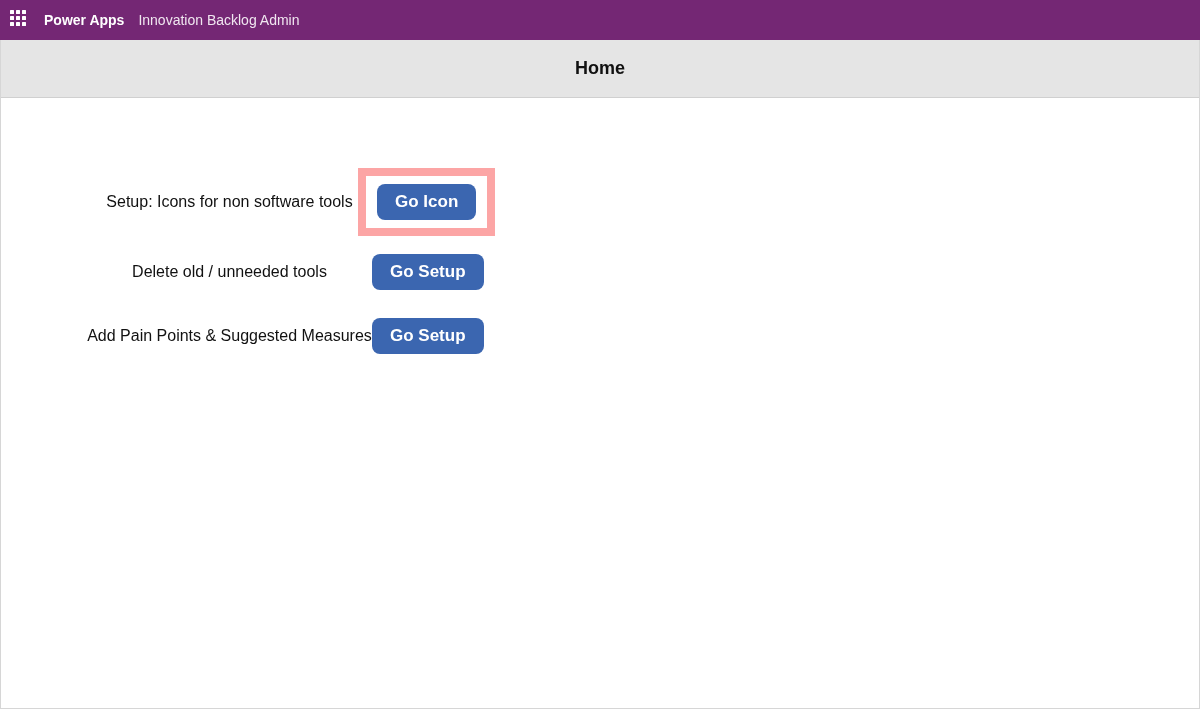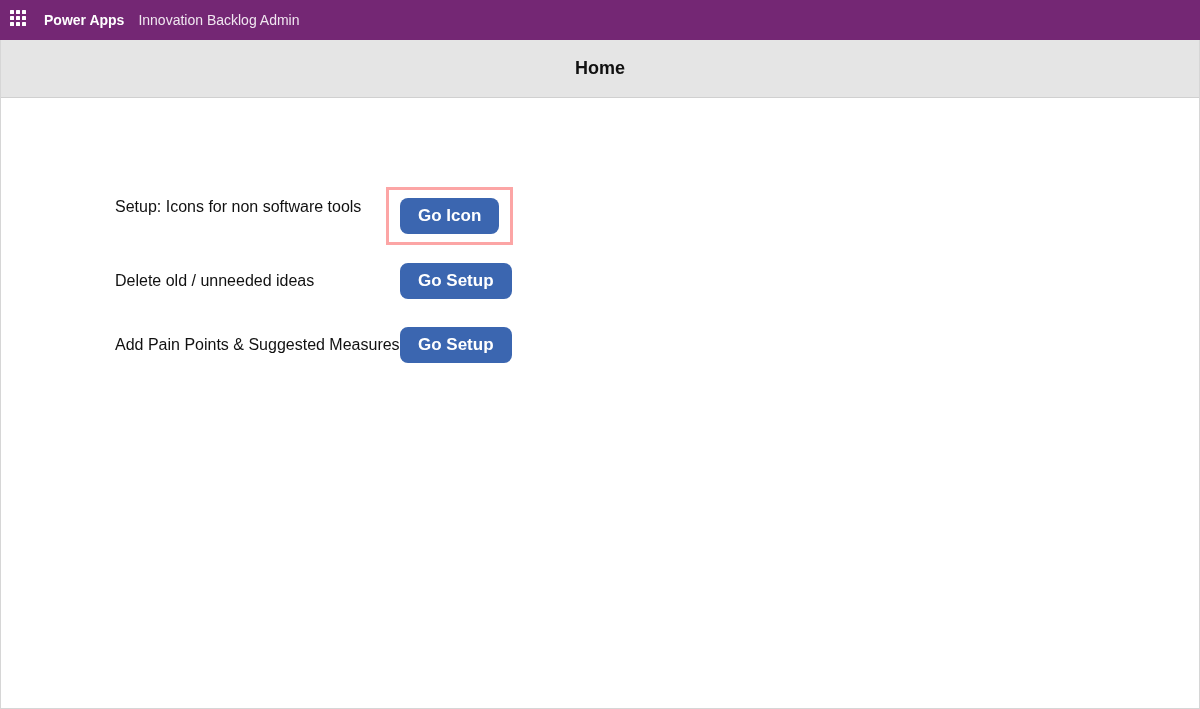--- a/index.html
+++ b/index.html
@@ -1,18 +1,19 @@
 <!DOCTYPE html>
 <html><head>
   <meta charset="utf-8">
   <style>
     * {
       margin: 0;
       padding: 0;
       box-sizing: border-box;
+      text-align: center;
     }
     body {
       font-family: "Segoe UI", Tahoma, sans-serif;
       background: #ffffff;
       width: 1200px;
       height: 709px;
       overflow: hidden;
     }
     .top-bar {
       background: #742774;
@@ -62,21 +63,21 @@
       justify-content: center;
       border-bottom: 1px solid #d0d0d0;
     }
     .page-title {
       font-size: 18px;
       font-weight: 700;
       color: #111;
     }
     .content {
       padding-top: 70px;
-      padding-left: 114px;
+      padding-left: 86px;
     }
     .row {
       display: flex;
       align-items: center;
       margin-bottom: 28px;
     }
     .row-label {
       width: 285px;
       font-size: 16px;
       color: #111;
@@ -86,26 +87,25 @@
       color: #ffffff;
       border: none;
       border-radius: 8px;
       padding: 8px 18px;
       font-size: 17px;
       font-weight: 600;
       cursor: pointer;
       font-family: inherit;
     }
     .highlight-box {
-      border: 3px solid #fca5a5;
+      border: 8px solid #fca5a5;
       padding: 8px 11px;
       display: inline-flex;
       align-items: center;
       margin-left: -14px;
-      margin-top: 19px;
     }
     .row.first {
       margin-bottom: 18px;
     }
     .row.first .row-label {
       position: relative;
       top: 0;
     }
   </style>
 </head>
@@ -135,21 +135,21 @@
   <div class="content">
 
     <div class="row first">
       <div class="row-label">Setup: Icons for non software tools</div>
       <div class="highlight-box">
         <button class="action-button">Go Icon</button>
       </div>
     </div>
 
     <div class="row">
-      <div class="row-label">Delete old / unneeded ideas</div>
+      <div class="row-label">Delete old / unneeded tools</div>
       <button class="action-button">Go Setup</button>
     </div>
 
     <div class="row">
       <div class="row-label">Add Pain Points &amp; Suggested Measures</div>
       <button class="action-button">Go Setup</button>
     </div>
 
   </div>
 </div>

